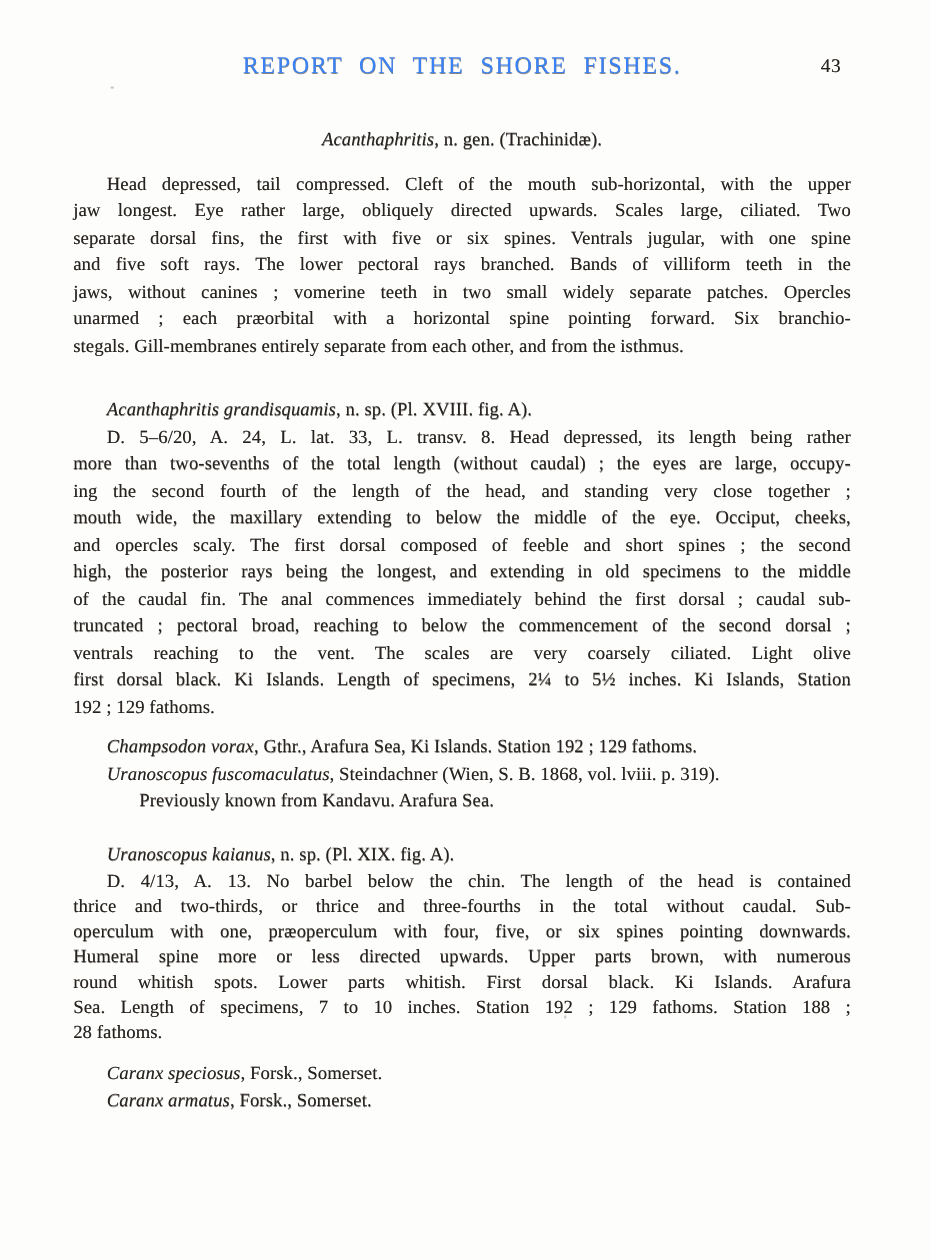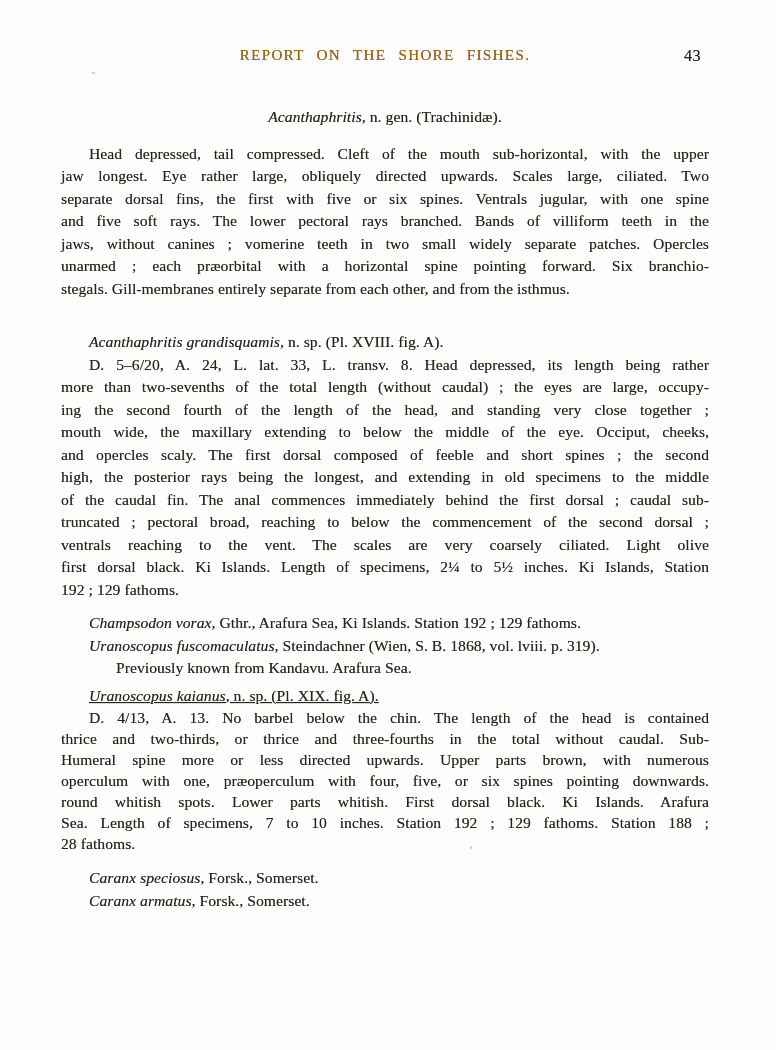--- a/index.html
+++ b/index.html
@@ -7,43 +7,43 @@
   .page{
     position:relative;width:776px;height:1050px;overflow:hidden;
     background:#fdfdfb;
     color:#262220;
     font-family:"Liberation Serif","DejaVu Serif",serif;
     text-shadow:0.2px 0.3px 0.5px rgba(38,33,28,0.55);
   }
   .content{position:absolute;left:61px;top:0;width:648px;}
   .runhead-row{position:relative;margin-top:44px;height:23px;}
   .runhead{
-    text-align:center;font-size:15px;line-height:23px;
-    letter-spacing:1.4px;word-spacing:7px;color:#a16207;
+    text-align:center;font-size:20px;line-height:23px;
+    letter-spacing:1.4px;word-spacing:7px;color:#3b82f6;
   }
   .pagenum{
     position:absolute;right:8px;top:0;font-size:16px;line-height:23px;
     letter-spacing:0.5px;
   }
   .line{
     font-size:15.5px;line-height:22.5px;
     text-align:justify;text-align-last:justify;
     letter-spacing:0.1px;
   }
   .tight .line{line-height:21px;}
   .last{text-align:right;text-align-last:left;}
   .center-line{text-align:center;text-align-last:center;}
   .ind{text-indent:28px;}
   .ind2{text-indent:55px;}
   .it{font-style:italic;}
   .genus-heading{margin-top:39px;}
   .para1{margin-top:14px;}
   .sp1-heading{margin-top:31px;}
   .rec-block{margin-top:11px;}
-  .sp2-heading{margin-top:5px;text-decoration:underline;}
+  .sp2-heading{margin-top:22px;}
   .caranx-block{margin-top:13px;}
   .speck{position:absolute;background:#8a857e;border-radius:50%;opacity:0.45;}
 </style>
 </head>
 <body>
 
 <div class="page">
   <div class="speck" style="left:92px;top:72px;width:3px;height:2px;"></div>
   <div class="speck" style="left:470px;top:846px;width:2px;height:3px;"></div>
 
@@ -86,22 +86,22 @@
       <div class="line ind last"><span class="it">Champsodon vorax</span><span>, Gthr., Arafura Sea, Ki Islands. Station 192 ; 129 fathoms.</span></div>
       <div class="line ind last"><span class="it">Uranoscopus fuscomaculatus</span><span>, Steindachner (Wien, S. B. 1868, vol. lviii. p. 319).</span></div>
       <div class="line ind2 last">Previously known from Kandavu. Arafura Sea.</div>
     </div>
 
     <div class="line ind last sp2-heading"><span class="it">Uranoscopus kaianus</span><span>, n. sp. (Pl. XIX. fig. A).</span></div>
 
     <div class="tight">
       <div class="line ind">D. 4/13, A. 13. No barbel below the chin. The length of the head is contained</div>
       <div class="line">thrice and two-thirds, or thrice and three-fourths in the total without caudal. Sub-</div>
+      <div class="line">operculum with one, præoperculum with four, five, or six spines pointing downwards.</div>
       <div class="line">Humeral spine more or less directed upwards. Upper parts brown, with numerous</div>
-      <div class="line">operculum with one, præoperculum with four, five, or six spines pointing downwards.</div>
       <div class="line">round whitish spots. Lower parts whitish. First dorsal black. Ki Islands. Arafura</div>
       <div class="line">Sea. Length of specimens, 7 to 10 inches. Station 192 ; 129 fathoms. Station 188 ;</div>
       <div class="line last">28 fathoms.</div>
     </div>
 
     <div class="caranx-block">
       <div class="line ind last"><span class="it">Caranx speciosus</span><span>, Forsk., Somerset.</span></div>
       <div class="line ind last"><span class="it">Caranx armatus</span><span>, Forsk., Somerset.</span></div>
     </div>
 

